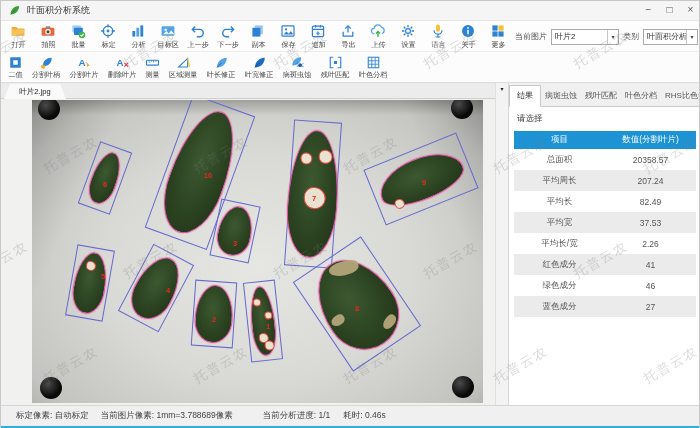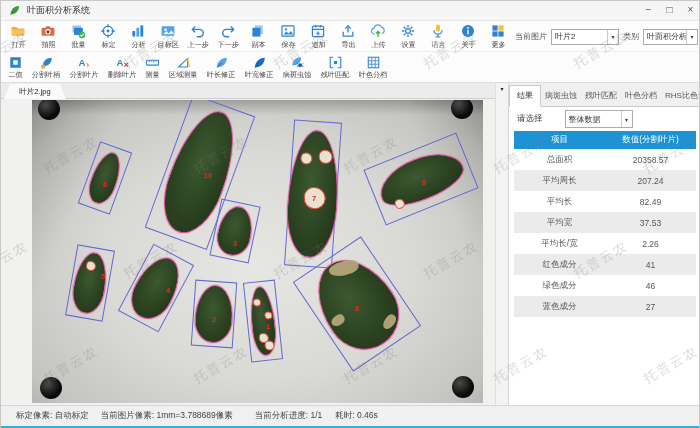--- a/index.html
+++ b/index.html
@@ -471,24 +471,20 @@
   <div class="rightpanel">
     <div class="rtabs">
         <div class="rtab active">结果</div>
         <div class="rtab">病斑虫蚀</div>
         <div class="rtab">残叶匹配</div>
         <div class="rtab">叶色分档</div>
         <div class="rtab">RHS比色卡</div>
       </div>
     <div class="rsel">
       <span class="rsel-lab">请选择</span>
-      <div class="combo rselcombo">
-        <span class="combo-val">整体数据</span>
-        <span class="combo-arrow">▾</span>
-      </div>
     </div>
     <div class="rtable">
         <div class="rrow head">
           <div class="rcell">项目</div>
           <div class="rcell">数值(分割叶片)</div>
         </div>
         <div class="rrow">
           <div class="rcell">总面积</div>
           <div class="rcell">20358.57</div>
         </div>
@@ -519,21 +515,21 @@
         <div class="rrow alt">
           <div class="rcell">蓝色成分</div>
           <div class="rcell">27</div>
         </div>
       </div>
   </div>
 
   <div class="statusbar">
       <span class="sitem" style="margin-left: 15px;">标定像素: 自动标定</span>
       <span class="sitem" style="margin-left: 12px;">当前图片像素: 1mm=3.788689像素</span>
-      <span class="sitem" style="margin-left: 22px; text-align: center;">当前分析进度: 1/1</span>
+      <span class="sitem" style="margin-left: 30px; text-align: center;">当前分析进度: 1/1</span>
       <span class="sitem" style="margin-left: 13px;">耗时: 0.46s</span>
     </div>
   <div class="bottombar"></div>
 
   <div class="wmlayer">
       <span class="wm" style="left: -30px; top: 40px;">托普云农</span>
       <span class="wm" style="left: 120px; top: 40px;">托普云农</span>
       <span class="wm" style="left: 270px; top: 40px;">托普云农</span>
       <span class="wm" style="left: 420px; top: 40px;">托普云农</span>
       <span class="wm" style="left: 570px; top: 40px;">托普云农</span>

